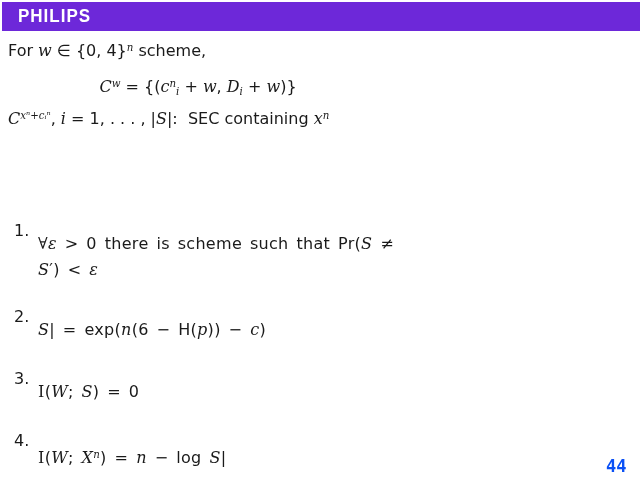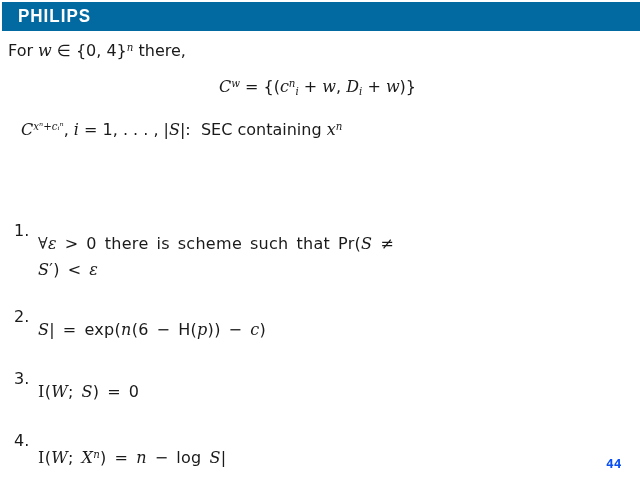--- a/index.html
+++ b/index.html
@@ -28,49 +28,49 @@
     transform: scaleY(1.05);
   }
 
   .math { white-space: pre-wrap; font-size: 16px; color: #1a1a1a; }
   .mi { font-family: "DejaVu Serif", serif; font-style: italic; }
   .mr { font-family: "DejaVu Serif", serif; }
   .sup { font-size: 64%; vertical-align: 5px; }
   .sub { font-size: 64%; vertical-align: -3px; }
 
   .intro-line   { position: absolute; left: 8px;  top: 41px;  }
-  .display-eq   { position: absolute; left: 20px;  top: 77px; width: 396px; text-align: right; }
-  .sec-line     { position: absolute; left: 21px;  top: 109px; margin-top: 11px; }
+  .display-eq   { position: absolute; left: 0;  top: 77px; width: 396px; text-align: center; }
+  .sec-line     { position: absolute; left: 8px;  top: 109px; }
   .phi-line     { position: absolute; left: 4px;  top: 134px; }
   .properties   { position: absolute; left: 8px;  top: 158px; font-weight: bold; font-size: 16.5px; letter-spacing: 0.3px; }
 
   .prop-item { position: absolute; left: 0; }
   .prop-item .num  { position: absolute; left: 14px; top: 0; font-size: 16px; }
   .prop-item .body { position: absolute; left: 38px; top: 10px; width: 388px; line-height: 26px; word-spacing: 2.5px; letter-spacing: 0.3px; }
   .item-1 { top: 221px; }
   .item-2 { top: 307px; }
   .item-3 { top: 369px; }
   .item-4 { top: 431px; }
 
   .page-number {
     position: absolute; left: 606px; top: 456px;
-    color: #0a50f5; font-size: 13px; font-weight: bold;
+    color: #0a50f5; font-size: 17px; font-weight: bold;
     font-family: "DejaVu Sans Mono", monospace;
   }
 </style>
 </head>
 <body>
 
 <div class="slide">
 
-  <div class="header-bar" style="background: #0369a1;">
+  <div class="header-bar" style="background: #6d28d9;">
     <span class="brand">PHILIPS</span>
   </div>
 
-  <div class="math intro-line"><span>For </span><span class="mi">w</span><span> ∈ {0, 4}</span><span class="mi sup">n</span><span> there,</span></div>
+  <div class="math intro-line"><span>For </span><span class="mi">w</span><span> ∈ {0, 4}</span><span class="mi sup">n</span><span> scheme,</span></div>
 
   <div class="math display-eq"><span class="mi">C</span><span class="mi sup">w</span><span> = {(</span><span class="mi">c</span><span class="mi sup">n</span><span class="mi sub">i</span><span> + </span><span class="mi">w</span><span>, </span><span class="mi">D</span><span class="mi sub">i</span><span> + </span><span class="mi">w</span><span>)}</span></div>
 
   <div class="math sec-line"><span class="mi">C</span><span class="mi sup">xⁿ+cᵢⁿ</span><span>, </span><span class="mi">i</span><span> = 1, . . . , |</span><span class="mi">S</span><span>|:  SEC containing </span><span class="mi">x</span><span class="mi sup">n</span></div>
 
 
 
   <div class="prop-item item-1">
     <span class="num">1.</span>
     <div class="math body"><span class="mr">∀</span><span class="mi">ε</span><span> &gt; 0 there is scheme such that Pr(</span><span class="mi">S</span><span> ≠</span><br><span class="mi">S</span><span>′) &lt; </span><span class="mi">ε</span></div>

